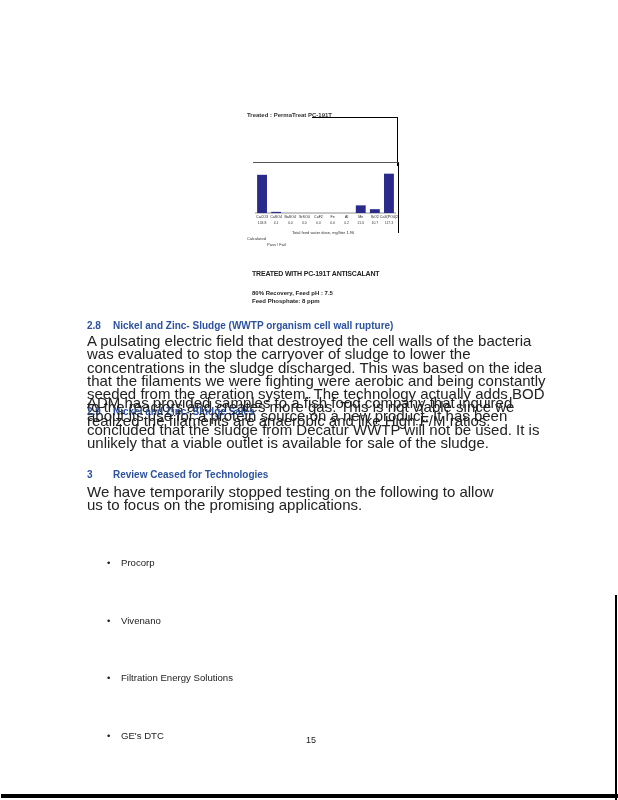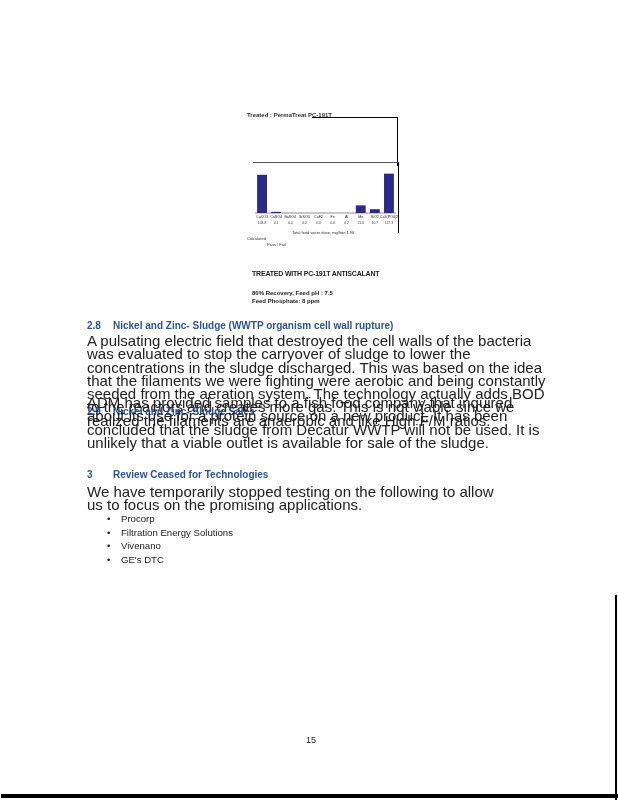--- a/index.html
+++ b/index.html
@@ -10,21 +10,21 @@
   .chart-box { position:absolute; left:6px; top:50px; width:145px; height:70px; border-right:1px solid #000; border-top:1px solid #555; }
   .chart-svg { position:absolute; left:0; top:0; }
   .fig-notes { position:absolute; left:0; top:118px; font-size:4px; color:#333; width:150px; }
   .fig-notes div { height:6px; white-space:nowrap; }
   .fig-caption { position:absolute; left:252px; top:270px; font-size:7px; font-weight:bold; color:#222; letter-spacing:-0.2px; }
   .fig-sub { position:absolute; left:252px; top:289px; font-size:6px; font-weight:bold; color:#222; line-height:8px; }
   .h { position:absolute; left:87px; font-size:10px; color:#2d52a0; font-weight:bold; white-space:nowrap; }
   .h .num { display:inline-block; width:26px; }
   .p { position:absolute; left:87px; width:460px; font-size:15px; line-height:13.3px; color:#222; }
   .bullets { position:absolute; left:107px; top:512px; width:440px; font-size:9.6px; line-height:13.6px; color:#222; margin:0; padding:0; list-style:none; }
-  .bullets li { position:relative; padding-left:14px; }
+  .bullets li { position:relative; padding-left:14px;margin-top:44px; }
   .bullets li::before { content:"•"; position:absolute; left:0; top:0; }
   .page-num { position:absolute; left:306px; top:735px; font-size:9px; color:#222; }
   .bottom-bar { position:absolute; left:1px; top:794px; width:617px; height:4px; background:#000; }
   .right-edge { position:absolute; left:615px; top:595px; width:2px; height:205px; background:#000; }
 </style>
 </head>
 <body>
 
 <div class="fig">
   <div class="fig-title">Treated : PermaTreat PC-191T</div>
@@ -82,20 +82,20 @@
 </div>
 <div class="p" style="top:396px;">ADM has provided samples to a fish food company that inquired about its use for a protein source on a new product. It has been concluded that the sludge from Decatur WWTP will not be used. It is unlikely that a viable outlet is available for sale of the sludge.</div>
 
 <div class="h" style="top:469px;">
   <span class="num">3</span><span>Review Ceased for Technologies</span>
 </div>
 <div class="p" style="top:485px; width:420px;">We have temporarily stopped testing on the following to allow us to focus on the promising applications.</div>
 
 <ul class="bullets">
   <li>Procorp</li>
+  <li>Vivenano</li>
   <li>Filtration Energy Solutions</li>
-  <li>Vivenano</li>
   <li>GE's DTC</li>
 </ul>
 
 <div class="page-num">15</div>
 <div class="right-edge"></div>
 <div class="bottom-bar"></div>
 
 </body></html>

